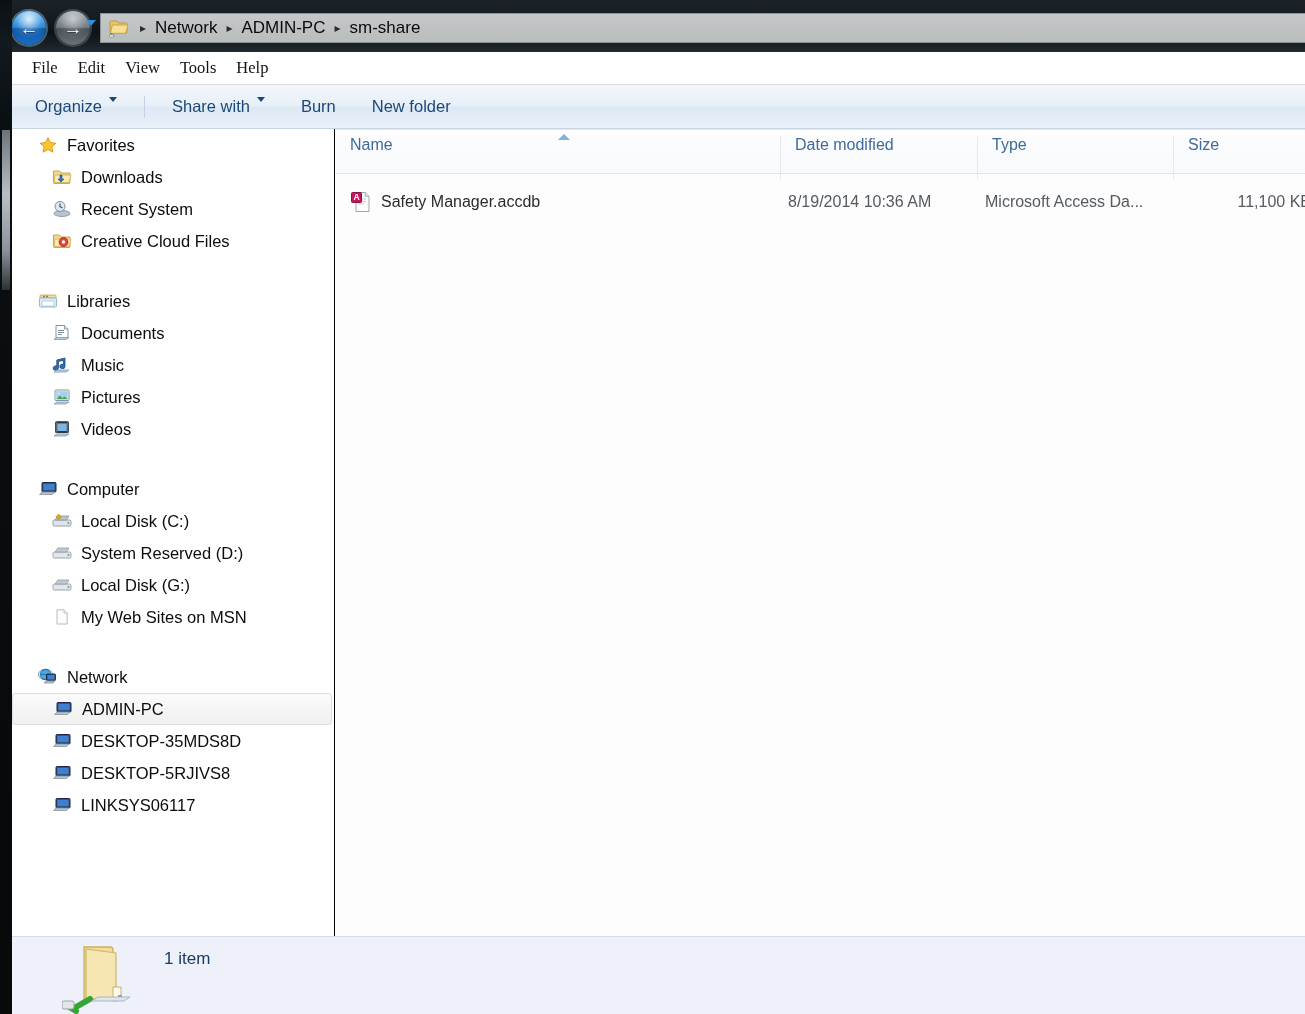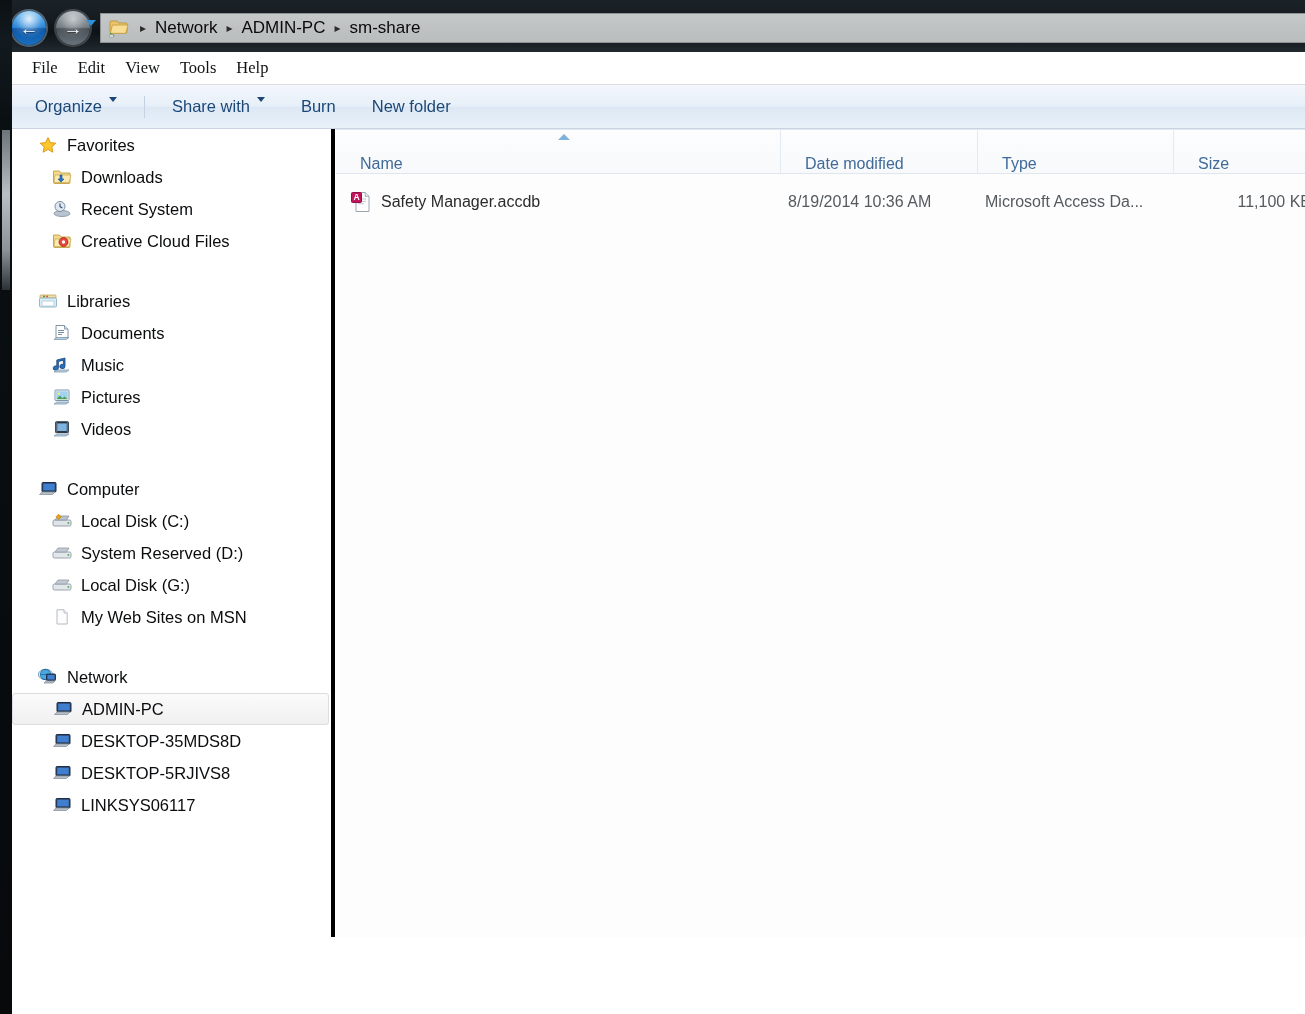--- a/index.html
+++ b/index.html
@@ -185,21 +185,21 @@
     right: 0; bottom: 77px;
     background: #ffffff;
   }
 
   
   .sidebar {
     position: absolute;
     left: 0; top: 0;
     width: 323px; height: 100%;
     background: #ffffff;
-    border-right: 4px solid #000000;
+    border-right: 1px solid #000000;
     box-sizing: border-box;
     overflow: hidden;
   }
   .nav-group { margin-top: 0; }
   .nav-row {
     position: relative;
     display: flex;
     align-items: center;
     height: 32px;
     font-size: 16.5px;
@@ -235,25 +235,25 @@
   }
   .col-head {
     position: relative;
     height: 43px;
     background: linear-gradient(to bottom, #fdfdfe 0%, #f7f9fb 100%);
     border-bottom: 1px solid #dfe6ee;
     border-top: 1px solid #e2e9f0;
   }
   .ch {
     position: absolute;
-    top: 0; height: 43px;
-    display: flex; align-items: flex-end;
+    top: 6px; height: 43px;
+    display: flex; align-items: flex-start;
     font-size: 16px;
     color: #3f6a99;
-    padding-left: 24px;
+    padding-left: 14px;
     box-sizing: border-box;
     cursor: default;
   }
   .ch + .ch { border-left: 1px solid #e3eaf1; margin-left: 6px; }
   .sort-arrow {
     position: absolute;
     width: 0; height: 0;
     border-left: 6px solid transparent;
     border-right: 6px solid transparent;
     border-bottom: 6px solid #7fb2dd;
@@ -627,14 +627,29 @@
         <div class="cell muted" style="left:635px; width:196px; padding-left:14px;">
           <span>Microsoft Access Da...</span>
         </div>
         <div class="cell muted" style="left:831px; width:150px; justify-content:flex-end; padding-right:6px;">
           <span>11,100 KB</span>
         </div>
       </div>
     </div>
   </div>
 
+  <div class="statusbar">
+    <div class="status-folder">
+      <svg width="82" height="75" viewBox="0 0 82 75">
+        <path d="M22 8 h26 a3 3 0 0 1 3 3 v50 H22z" fill="#f0dd9e" stroke="#cbb05c" stroke-width="1.3"></path>
+        <path d="M24 10 l30 4 v48 l-30 -3z" fill="#f6e6b2" stroke="#d0b668" stroke-width="1.2"></path>
+        <path d="M51 48 h8 v12 h-8z" fill="#fdfaf0" stroke="#cbb05c" stroke-width="1"></path>
+        <rect x="56" y="56" width="4" height="4" fill="#6aa7dd"></rect>
+        <path d="M14 68 l14 -8" stroke="#35a635" stroke-width="6" fill="none" stroke-linecap="round"></path>
+        <path d="M4 66 l10 6" stroke="#35a635" stroke-width="6" fill="none" stroke-linecap="round"></path>
+        <rect x="0" y="62" width="12" height="8" rx="2" fill="#e3e6e8" stroke="#9aa1a7" stroke-width="1"></rect>
+        <path d="M30 62 h32 l6 -4 H36z" fill="#dfe5ea" stroke="#aeb7bf" stroke-width="1"></path>
+      </svg>
+    </div>
+    <div class="status-text">1 item</div>
+  </div>
 
 </div>
 
 </body></html>

